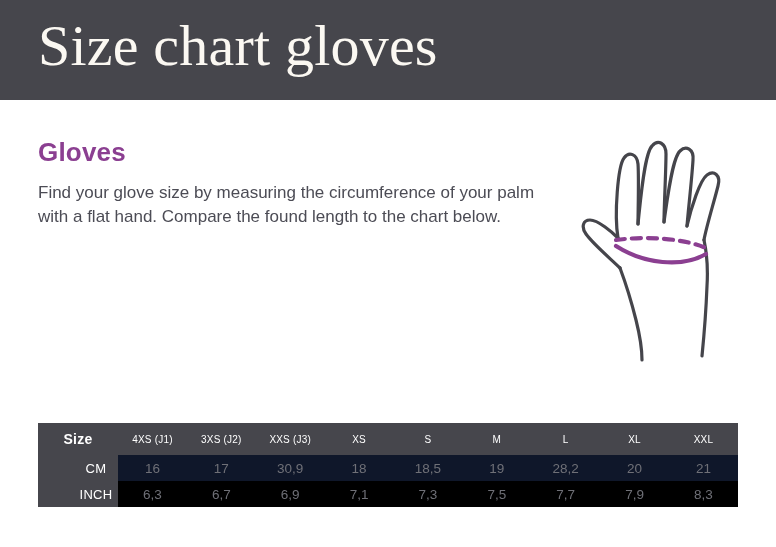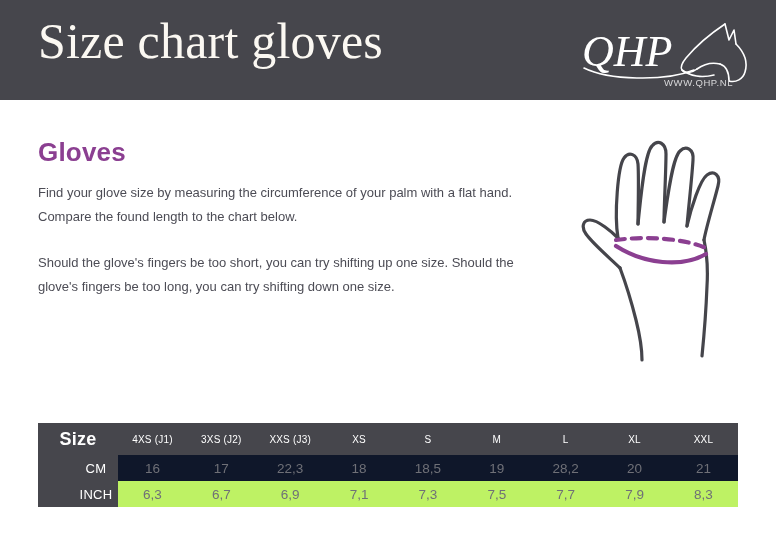--- a/index.html
+++ b/index.html
@@ -22,21 +22,21 @@
     top: 0;
     width: 776px;
     height: 100px;
     background: #46464c;
   }
   .header-title {
     position: absolute;
     left: 38px;
     top: 13px;
     font-family: "Liberation Serif", "DejaVu Serif", serif;
-    font-size: 50px;
+    font-size: 58px;
     font-weight: 400;
     color: #fbf8f2;
     letter-spacing: 0.2px;
     white-space: nowrap;
     line-height: 1.15;
   }
 
   
   .logo-block {
     position: absolute;
@@ -61,21 +61,21 @@
   .section-heading {
     margin: 0 0 14px 0;
     font-size: 26px;
     font-weight: 700;
     color: #8b3f91;
     letter-spacing: 0.2px;
     line-height: 1.1;
   }
   .body-par {
     margin: 0 0 22px 0;
-    font-size: 13px;
+    font-size: 17px;
     line-height: 24px;
     color: #4c4c55;
     font-weight: 400;
   }
   .body-par:last-child { margin-bottom: 0; }
 
   
   .hand-figure {
     position: absolute;
     left: 574px;
@@ -107,74 +107,51 @@
   
   .size-table thead th {
     background: #46464c;
     color: #ffffff;
     height: 32px;
     font-size: 10px;
     letter-spacing: 0.2px;
   }
   .size-table thead th.corner {
     font-weight: 700;
-    font-size: 18px;
+    font-size: 14px;
   }
   
   .size-table tbody th.rowlabel {
     background: #46464c;
     color: #ffffff;
     height: 26px;
     font-size: 13px;
     letter-spacing: 0.3px;
     width: 80px;
     padding-left: 36px;
   }
   .size-table tbody td {
     font-size: 13.5px;
     color: #6f7077;
     height: 26px;
   }
   .size-table tr.row-cm td { background: #0f172a; }
-  .size-table tr.row-inch td { background: #bef264; }
+  .size-table tr.row-inch td { background: #000000; }
 </style>
 </head>
 <body>
 
 <div class="header-bar">
   <div class="header-title">Size chart gloves</div>
 
-  <div class="logo-block">
-    <svg class="logo-svg" viewBox="0 0 180 72">
-
-      <text x="4" y="48" font-family="Liberation Serif, DejaVu Serif, serif" font-size="44" font-style="italic" fill="#ffffff">QHP</text>
-
-      <path d="M6 50 C 30 62, 86 64, 116 52" stroke="#ffffff" stroke-width="1.6" fill="none" stroke-linecap="round"></path>
-
-      <g stroke="#ffffff" stroke-width="1.6" fill="none" stroke-linecap="round" stroke-linejoin="round">
-        <path d="M147 6 L151 22 L156 12 L158 26"></path>
-        <path d="M147 6 C 132 16, 118 28, 108 40
-                 C 104 45, 102 49, 104 52
-                 C 107 56, 114 55, 119 51"></path>
-        <path d="M158 26 C 166 34, 170 44, 167 54
-                 C 165 61, 158 65, 151 63"></path>
-        <path d="M119 51 C 126 46, 134 44, 142 46"></path>
-        <path d="M142 46 C 148 48, 151 54, 151 63"></path>
-        <path d="M104 52 C 112 58, 124 60, 136 57"></path>
-      </g>
-
-      <text x="86" y="68" font-family="Liberation Sans, sans-serif" font-size="9.5" fill="#d8d8da" letter-spacing="0.6">WWW.QHP.NL</text>
-    </svg>
-  </div>
 </div>
 
 <div class="content">
   <h2 class="section-heading">Gloves</h2>
   <p class="body-par">Find your glove size by measuring the circumference of your palm with a flat hand. Compare the found length to the chart below.</p>
-  <p class="body-par">Should the glove's fingers be too short, you can try shifting up one size. Should the glove's fingers be too long, you can try shifting down one size.</p>
 </div>
 
 <div class="hand-figure">
   <svg class="hand-svg" viewBox="0 0 190 240">
     <g fill="none" stroke="#45454b" stroke-width="3.2" stroke-linecap="round" stroke-linejoin="round">
 
       <path d="M44 110
                C 40 86, 44 38, 50 30
                C 55 23, 63 26, 64 36
                C 65 50, 64 84, 64 96"></path>
@@ -224,21 +201,21 @@
         <th>L</th>
         <th>XL</th>
         <th>XXL</th>
       </tr>
     </thead>
     <tbody>
       <tr class="row-cm">
         <th class="rowlabel">CM</th>
         <td>16</td>
         <td>17</td>
-        <td>22,3</td>
+        <td>30,9</td>
         <td>18</td>
         <td>18,5</td>
         <td>19</td>
         <td>28,2</td>
         <td>20</td>
         <td>21</td>
       </tr>
       <tr class="row-inch">
         <th class="rowlabel">INCH</th>
         <td>6,3</td>

